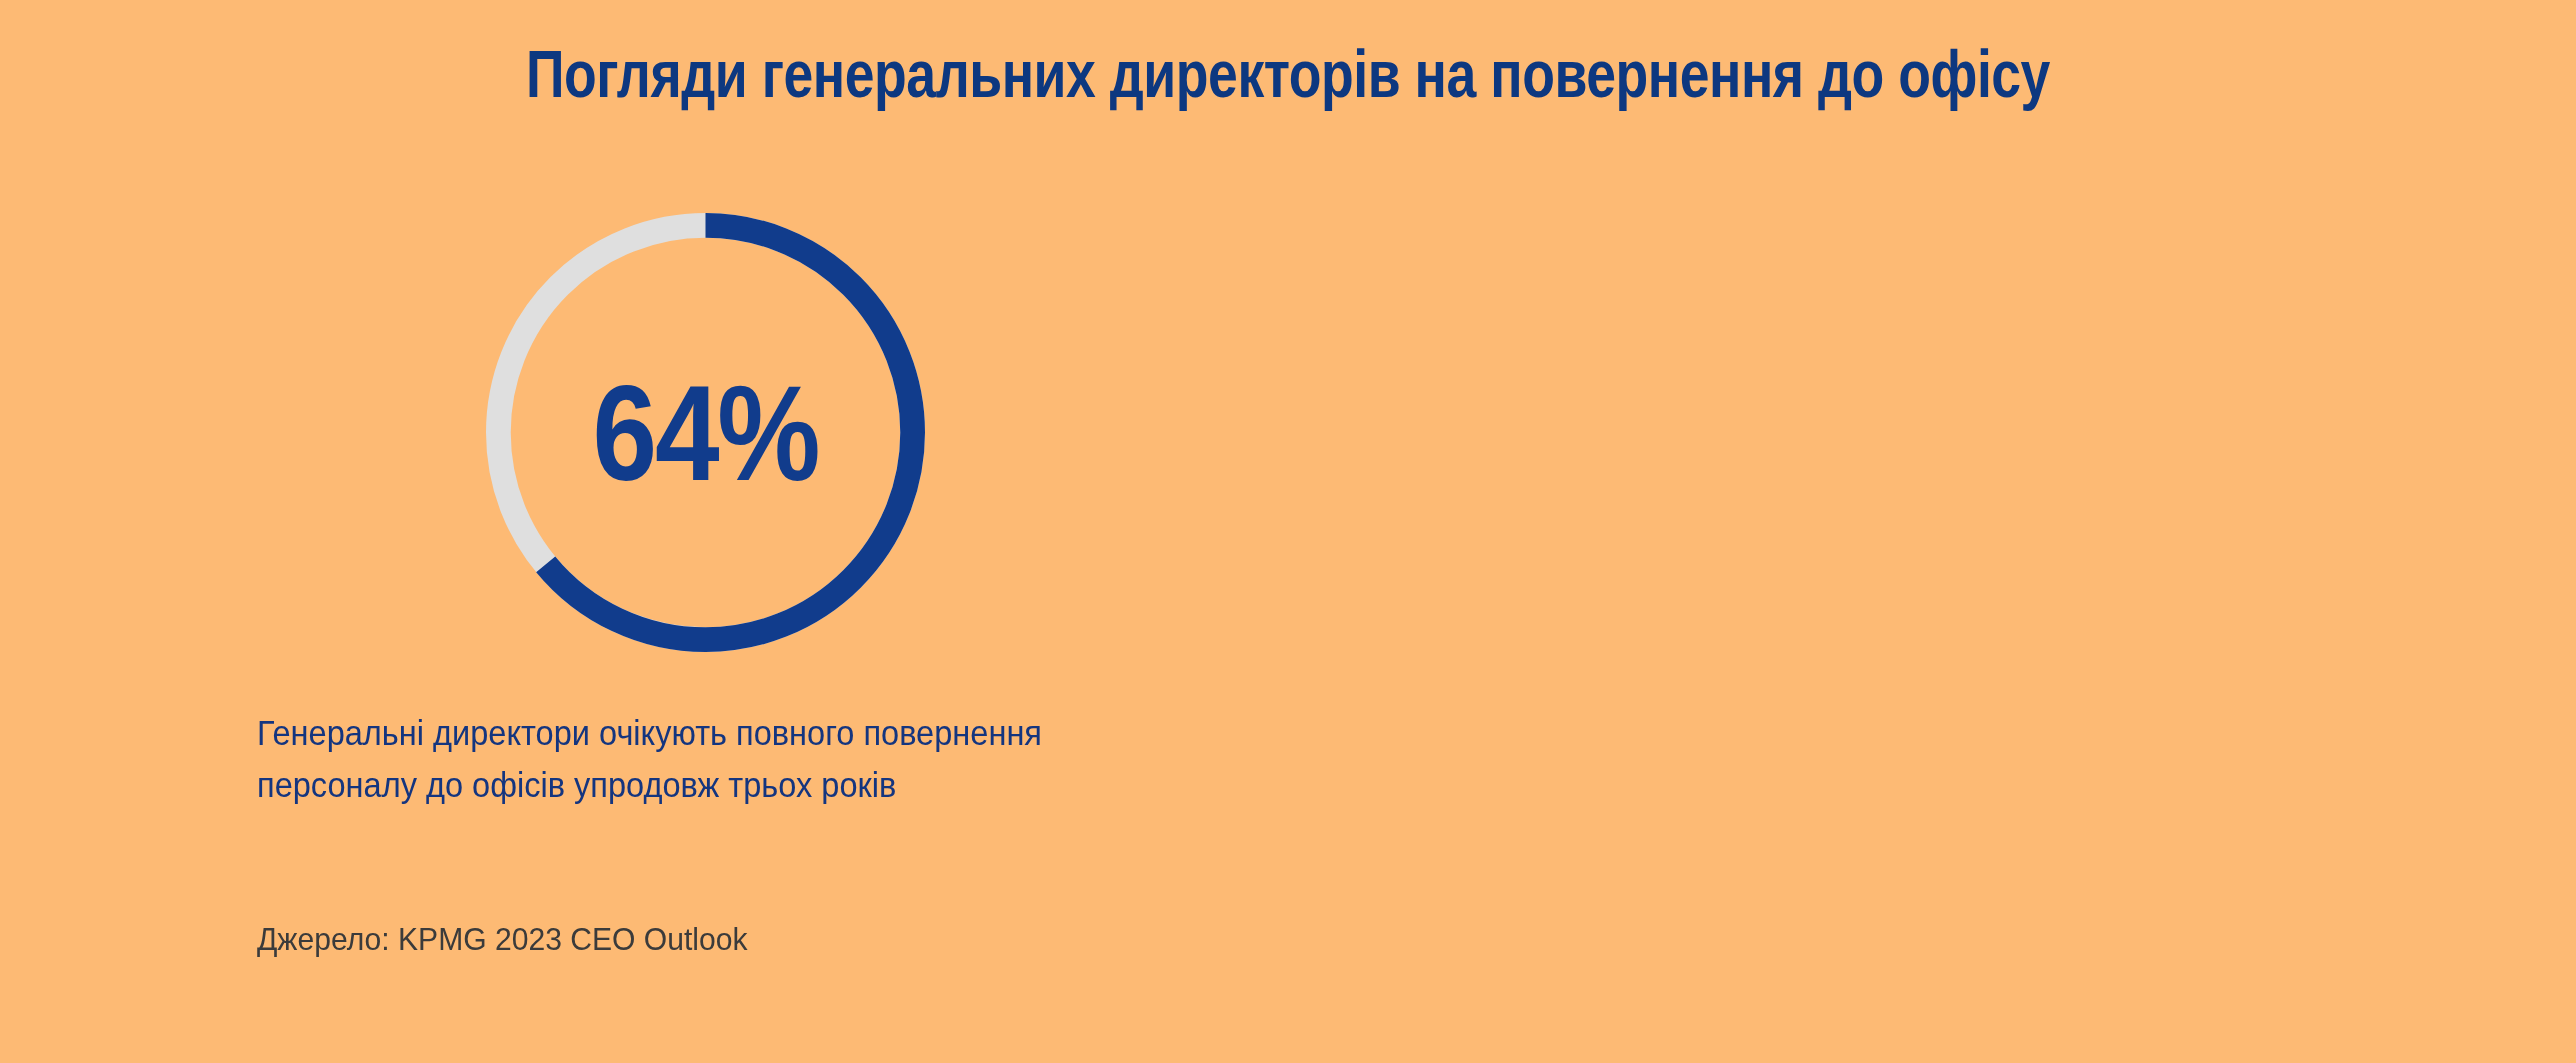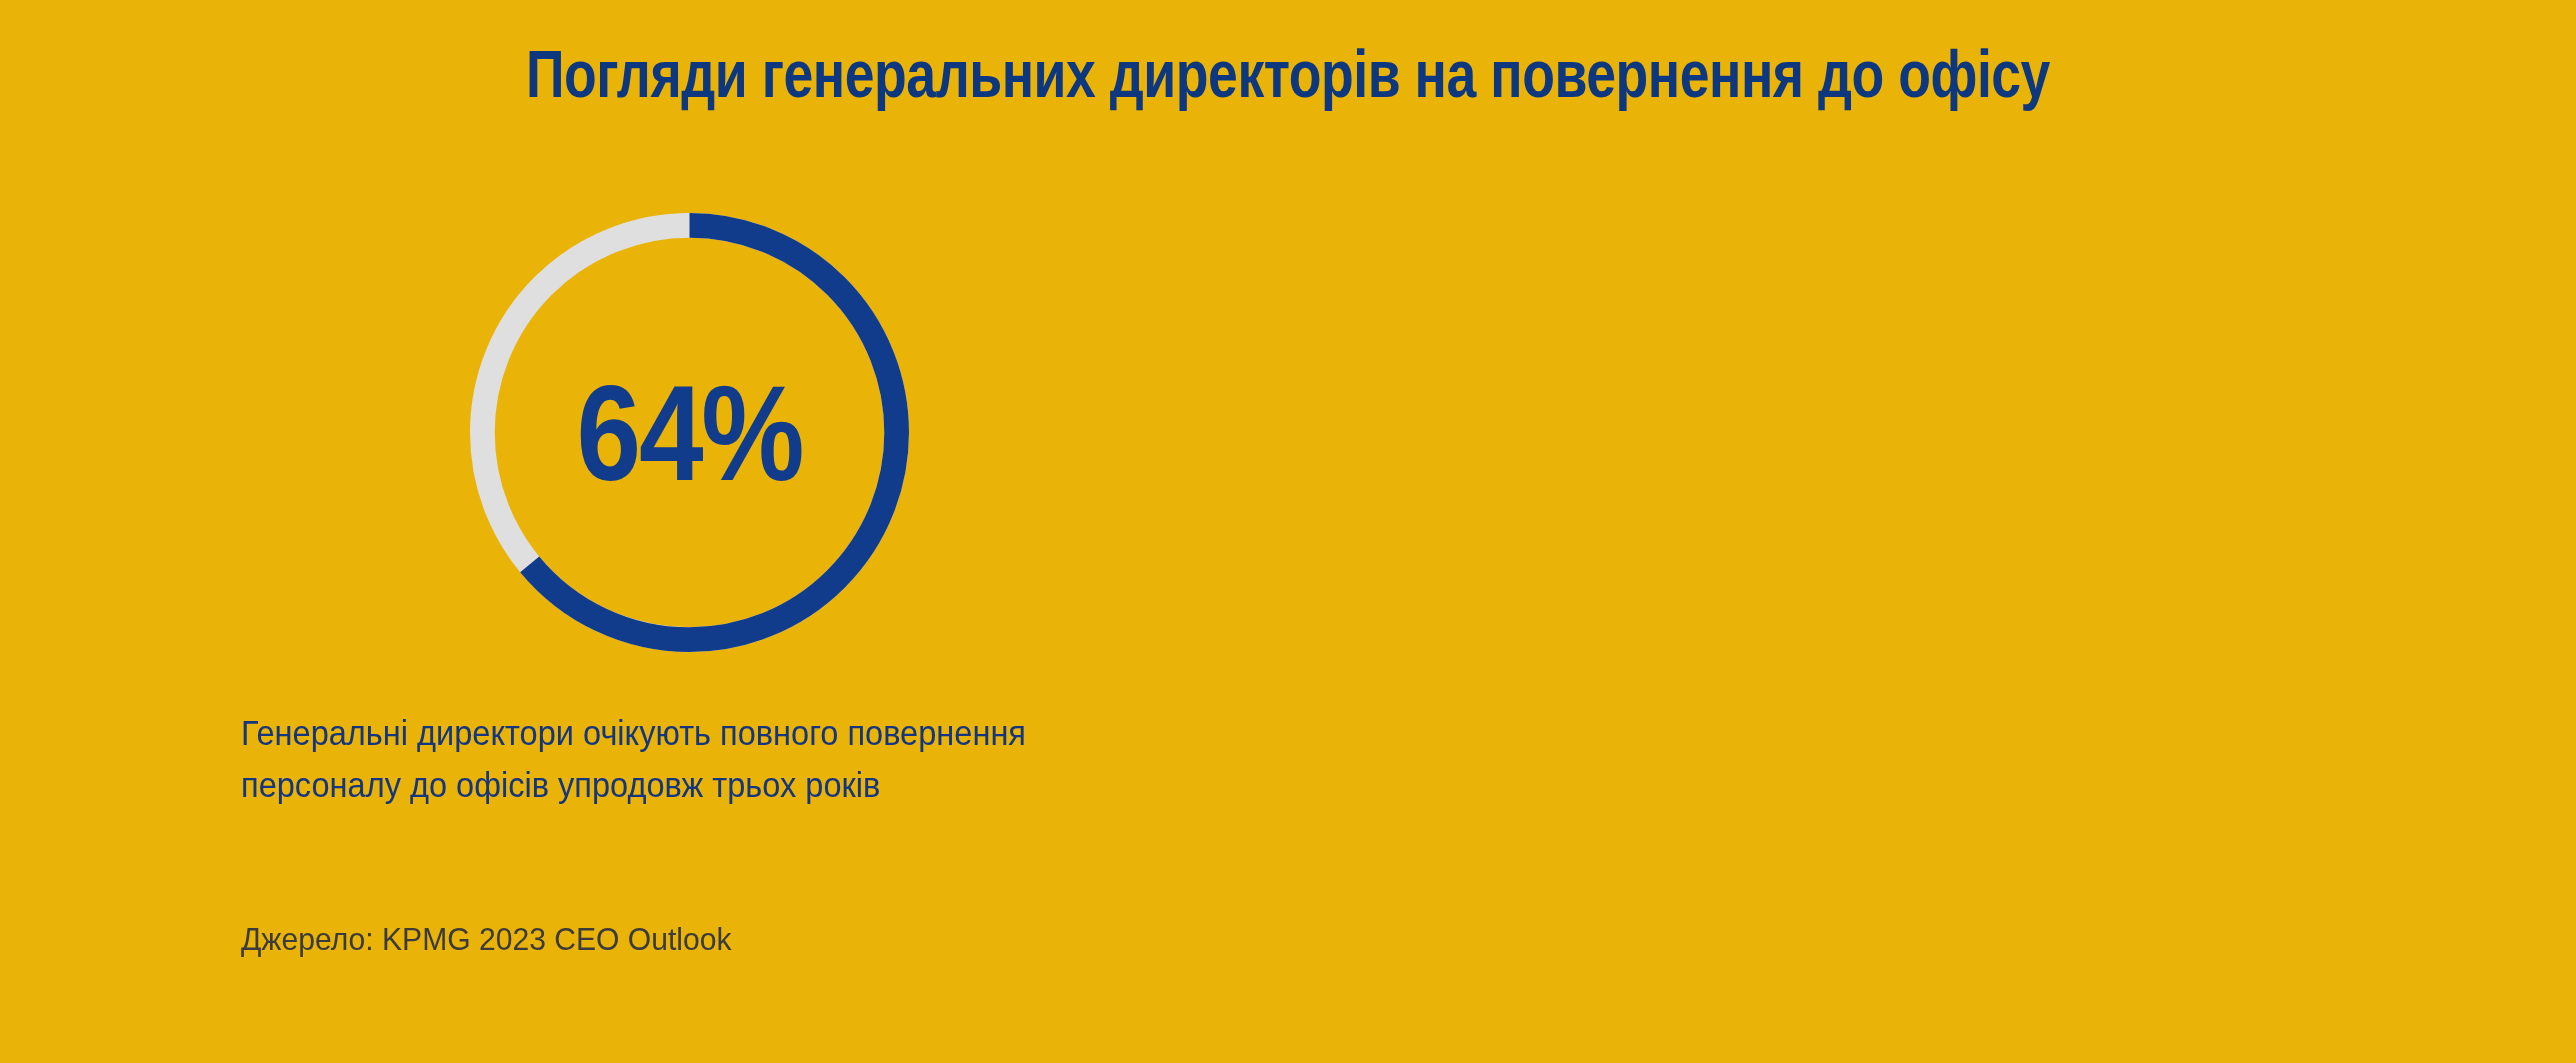--- a/index.html
+++ b/index.html
@@ -15,21 +15,21 @@
     overflow: hidden;
     font-family: "Liberation Sans", "DejaVu Sans", sans-serif;
     -webkit-font-smoothing: antialiased;
   }
 
   #infographic {
     position: absolute;
     left: 0; top: 0;
     width: 2576px;
     height: 1064px;
-    background: #eab308;
+    background: #fdba74;
   }
 
   
   .title {
     position: absolute;
     left: 0;
     top: 38px;
     width: 2576px;
     text-align: center;
     color: #0d3880;
@@ -42,21 +42,21 @@
     transform-origin: center top;
     white-space: nowrap;
   }
 
   
   .panel {
     position: absolute;
     top: 0;
     height: 1064px;
   }
-  .panel-left  { left: 0px;    width: 1288px; }
+  .panel-left  { left: 16px;    width: 1288px; }
   .panel-right { left: 1288px; width: 1288px; }
 
   
   .donut-wrap {
     position: absolute;
   }
   .donut-wrap.left  { left: 470px;  top: 213px;  width: 439px; height: 439px; }
 
   .donut-svg {
     display: block;

